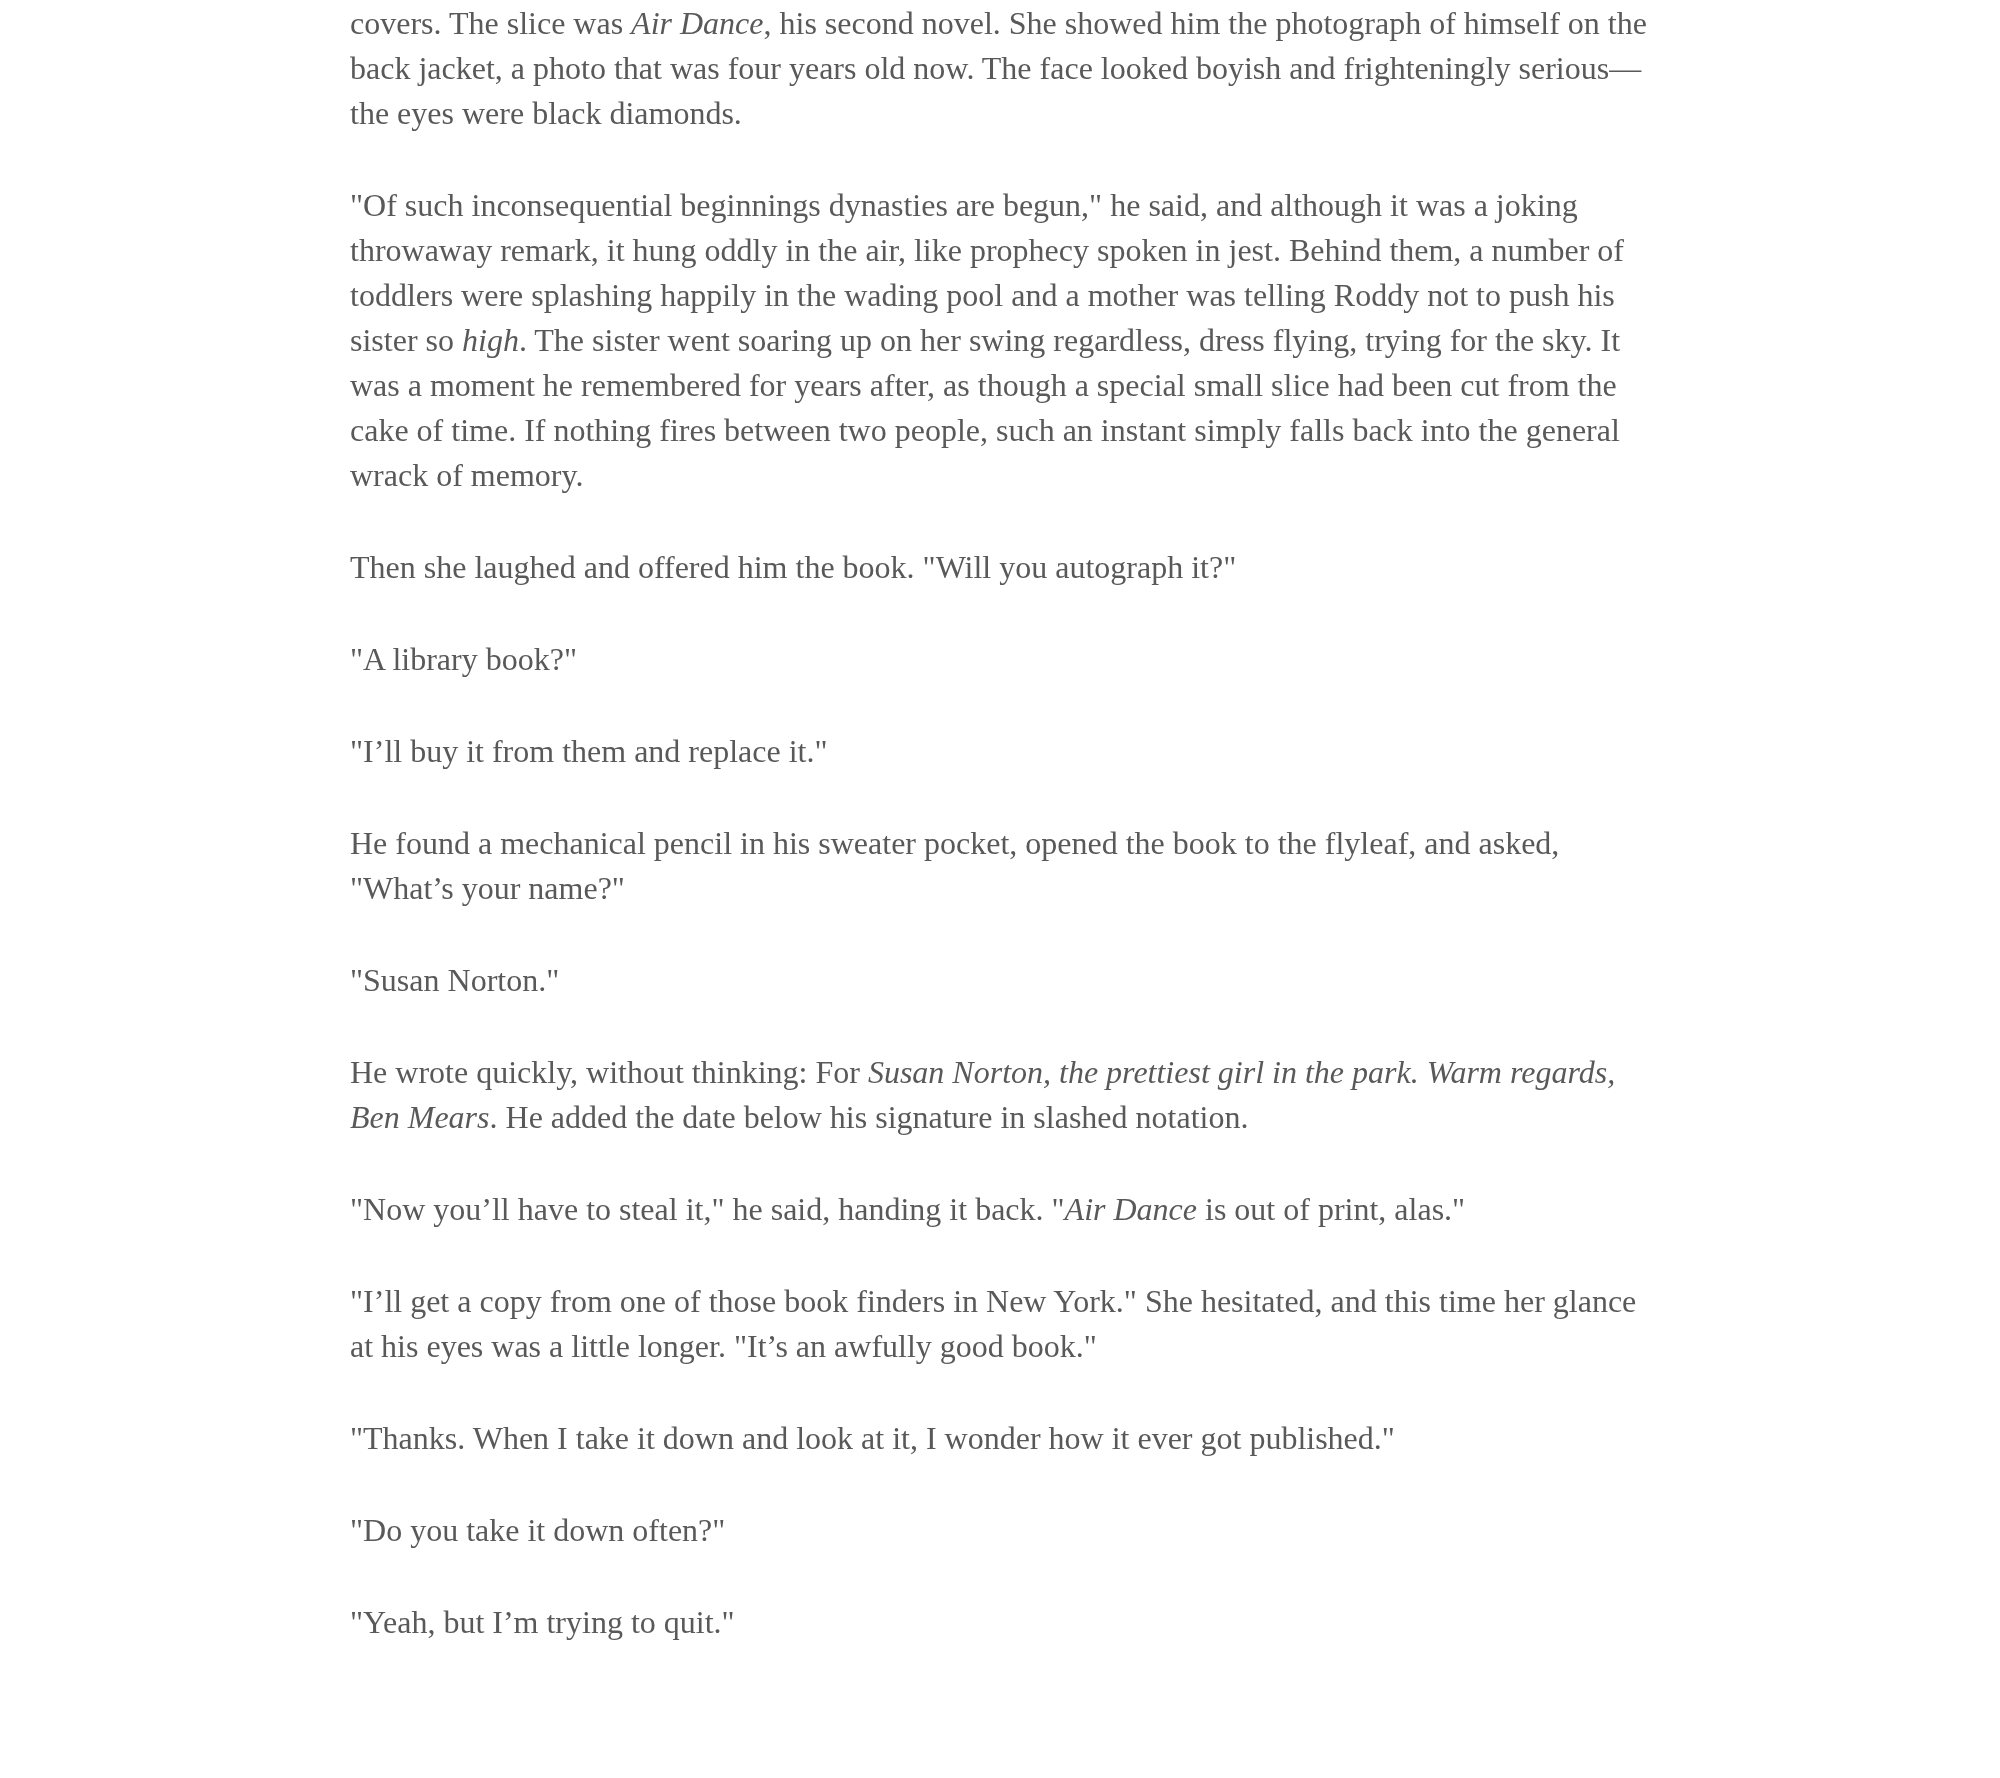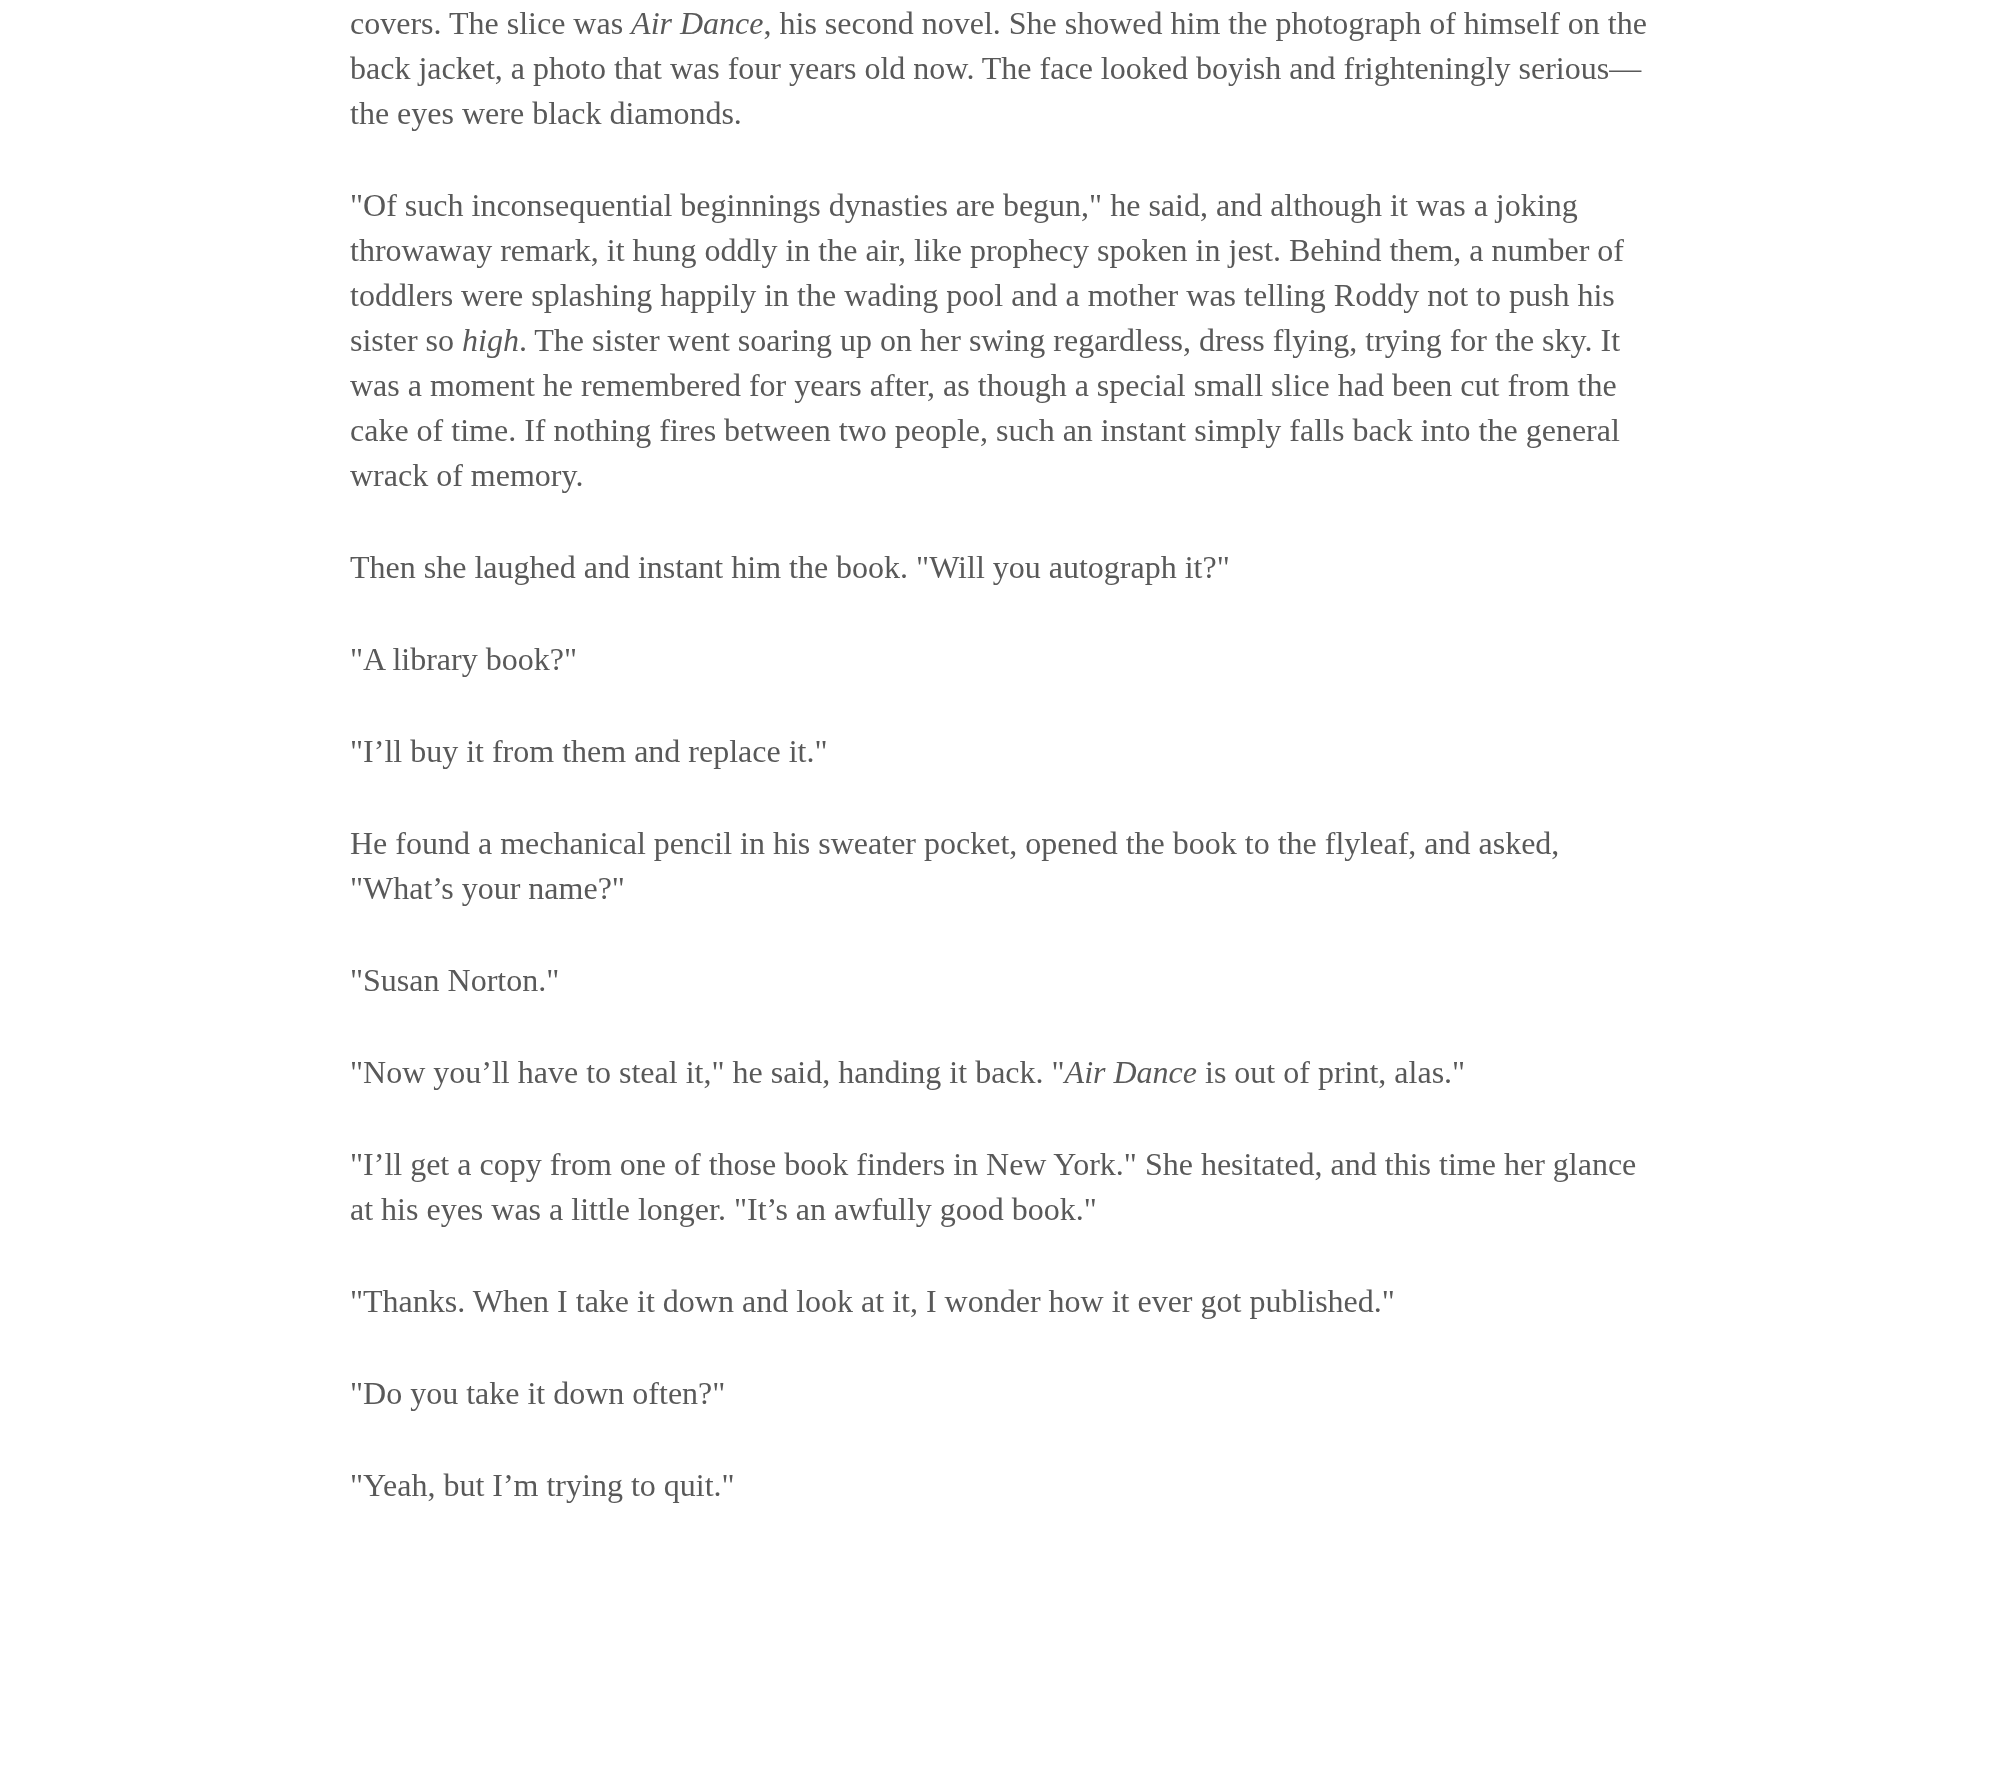--- a/index.html
+++ b/index.html
@@ -37,24 +37,25 @@
     font-style: italic;
   }
 </style>
 </head>
 <body>
 
 <div class="page">
   <div class="text-column" style="color: rgb(89, 89, 89);">
       <p><span>covers. The slice was </span><em>Air Dance</em><span>, his second novel. She showed him the photograph of himself on the back jacket, a photo that was four years old now. The face looked boyish and frighteningly serious—the eyes were black diamonds.</span></p>
       <p><span>"Of such inconsequential beginnings dynasties are begun," he said, and although it was a joking throwaway remark, it hung oddly in the air, like prophecy spoken in jest. Behind them, a number of toddlers were splashing happily in the wading pool and a mother was telling Roddy not to push his sister so </span><em>high</em><span>. The sister went soaring up on her swing regardless, dress flying, trying for the sky. It was a moment he remembered for years after, as though a special small slice had been cut from the cake of time. If nothing fires between two people, such an instant simply falls back into the general wrack of memory.</span></p>
-      <p><span>Then she laughed and instant him the book. "Will you autograph it?"</span></p>
+      <p><span>Then she laughed and offered him the book. "Will you autograph it?"</span></p>
       <p><span>"A library book?"</span></p>
       <p><span>"I’ll buy it from them and replace it."</span></p>
       <p><span>He found a mechanical pencil in his sweater pocket, opened the book to the flyleaf, and asked, "What’s your name?"</span></p>
       <p><span>"Susan Norton."</span></p>
+      <p><span>He wrote quickly, without thinking: For </span><em>Susan Norton, the prettiest girl in the park. Warm regards, Ben Mears</em><span>. He added the date below his signature in slashed notation.</span></p>
       <p><span>"Now you’ll have to steal it," he said, handing it back. "</span><em>Air Dance</em><span> is out of print, alas."</span></p>
       <p><span>"I’ll get a copy from one of those book finders in New York." She hesitated, and this time her glance at his eyes was a little longer. "It’s an awfully good book."</span></p>
       <p><span>"Thanks. When I take it down and look at it, I wonder how it ever got published."</span></p>
       <p><span>"Do you take it down often?"</span></p>
       <p><span>"Yeah, but I’m trying to quit."</span></p>
     </div>
 </div>
 
 </body></html>

